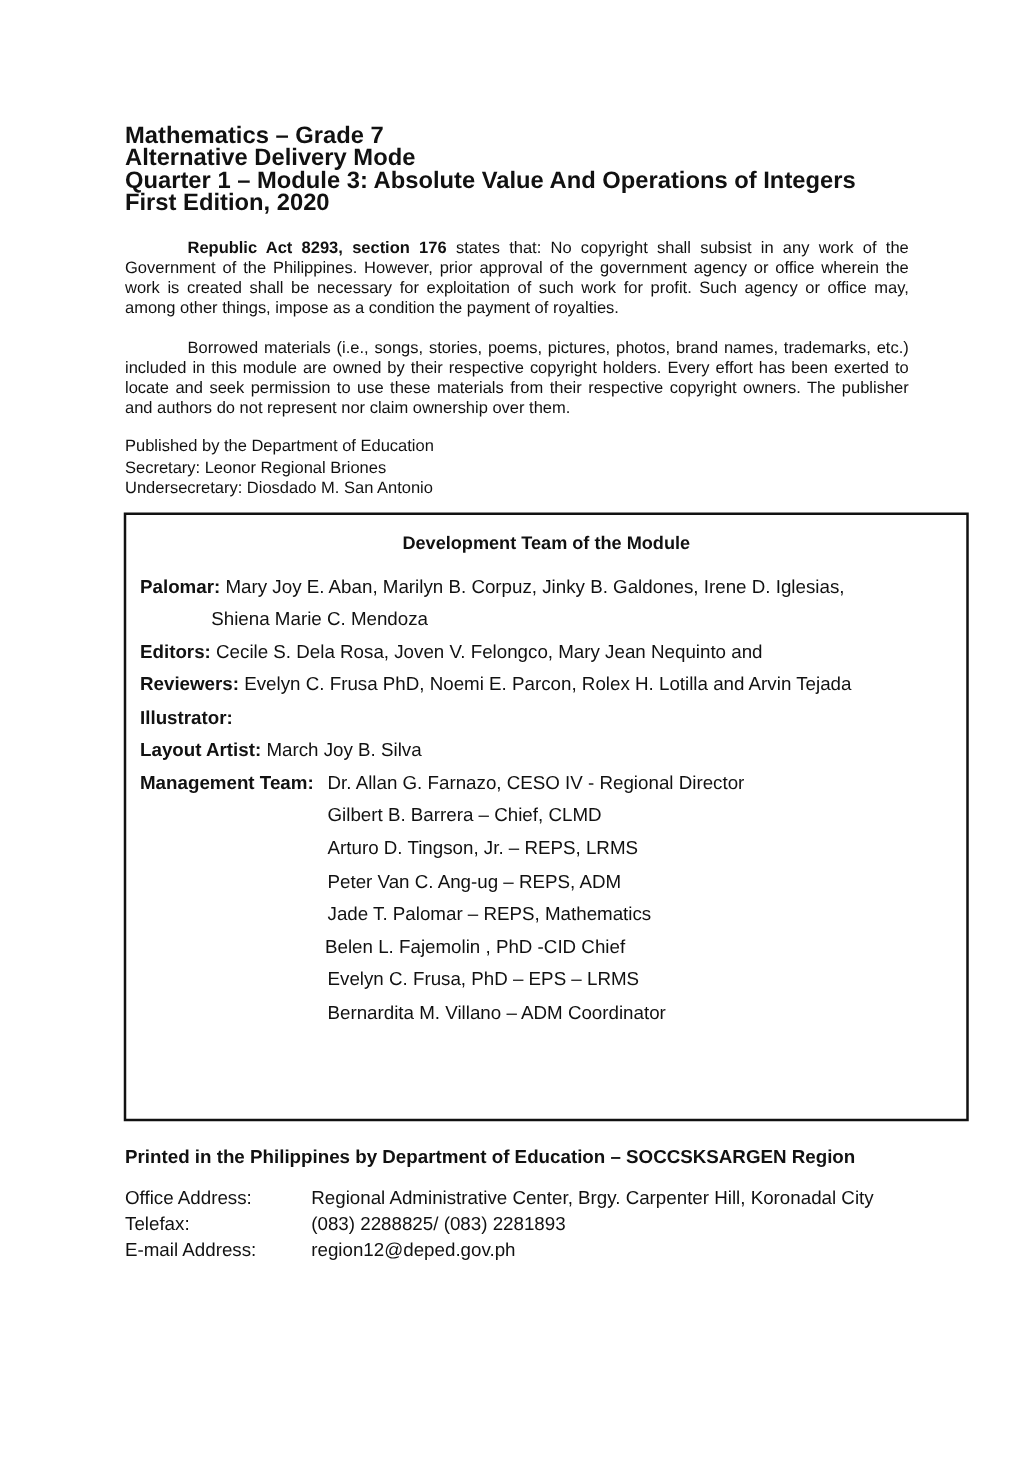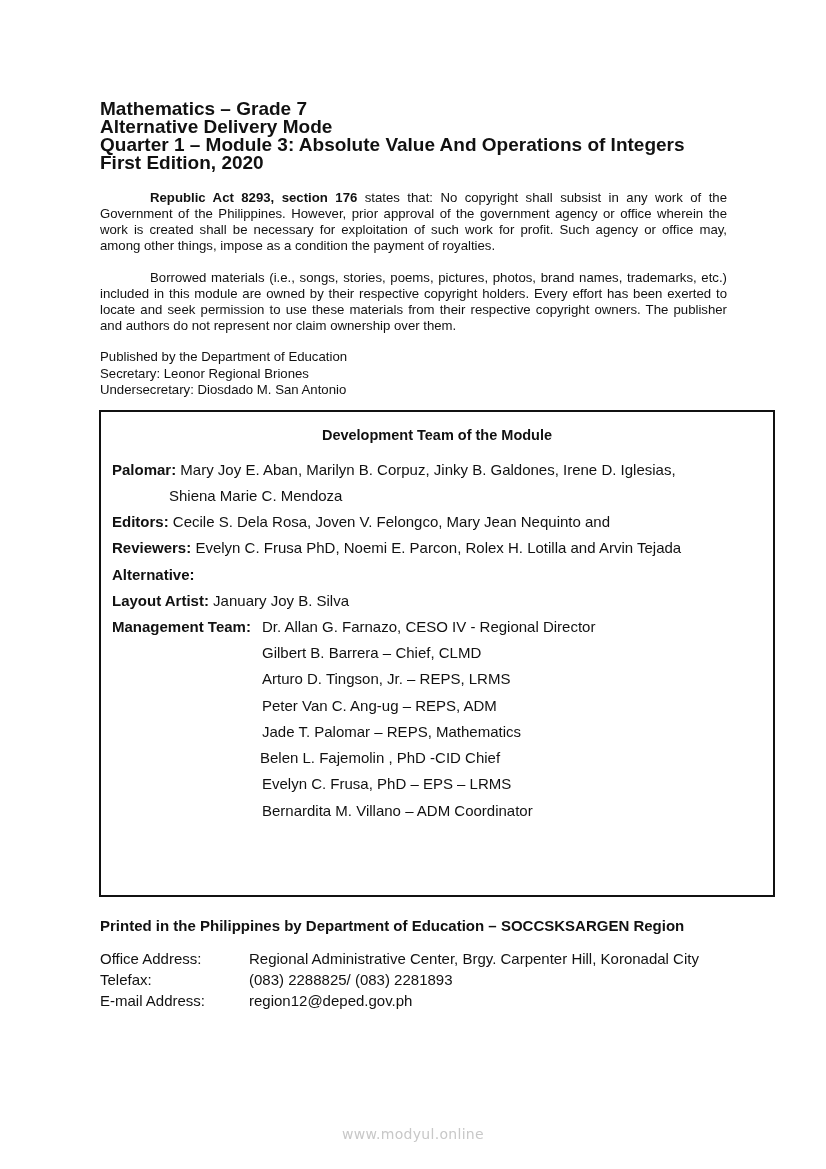--- a/index.html
+++ b/index.html
@@ -45,34 +45,33 @@
     <div>Undersecretary: Diosdado M. San Antonio</div>
   </div>
 
   <div class="box">
     <div class="box-title">Development Team of the Module</div>
 
     <div class="row" style="top:49px;"><b>Palomar:</b><span> Mary Joy E. Aban, Marilyn B. Corpuz, Jinky B. Galdones, Irene D. Iglesias,</span></div>
     <div class="row" style="top:75px; left:68px;"><span>Shiena Marie C. Mendoza</span></div>
     <div class="row" style="top:101px;"><b>Editors:</b><span> Cecile S. Dela Rosa, Joven V. Felongco, Mary Jean Nequinto and</span></div>
     <div class="row" style="top:127px;"><b>Reviewers:</b><span> Evelyn C. Frusa PhD, Noemi E. Parcon, Rolex H. Lotilla and Arvin Tejada</span></div>
-    <div class="row" style="top:154px;"><b>Alternative:</b><span></span></div>
-    <div class="row" style="top:180px;"><b>Layout Artist:</b><span> January Joy B. Silva</span></div>
+    <div class="row" style="top:154px;"><b>Illustrator:</b><span></span></div>
+    <div class="row" style="top:180px;"><b>Layout Artist:</b><span> March Joy B. Silva</span></div>
     <div class="row" style="top:206px;"><b>Management Team:</b></div>
 
     <div class="mgmt" style="top:206px;">Dr. Allan G. Farnazo, CESO IV - Regional Director</div>
     <div class="mgmt" style="top:232px;">Gilbert B. Barrera – Chief, CLMD</div>
     <div class="mgmt" style="top:258px;">Arturo D. Tingson, Jr. – REPS, LRMS</div>
     <div class="mgmt" style="top:285px;">Peter Van C. Ang-ug – REPS, ADM</div>
     <div class="mgmt" style="top:311px;">Jade T. Palomar – REPS, Mathematics</div>
     <div class="mgmt" style="top:337px; left:159px;">Belen L. Fajemolin , PhD -CID Chief</div>
     <div class="mgmt" style="top:363px;">Evelyn C. Frusa, PhD – EPS – LRMS</div>
     <div class="mgmt" style="top:390px;">Bernardita M. Villano – ADM Coordinator</div>
   </div>
 
   <div class="printed">Printed in the Philippines by Department of Education – SOCCSKSARGEN Region</div>
 
   <div class="contact" style="top:950px;"><span class="lbl">Office Address:</span><span>Regional Administrative Center, Brgy. Carpenter Hill,  Koronadal City</span></div>
   <div class="contact" style="top:971px;"><span class="lbl">Telefax:</span><span>(083) 2288825/ (083) 2281893</span></div>
   <div class="contact" style="top:992px;"><span class="lbl">E-mail Address:</span><span>region12@deped.gov.ph</span></div>
 
-  <div class="watermark">www.modyul.online</div>
 </div>
 
 </body></html>

